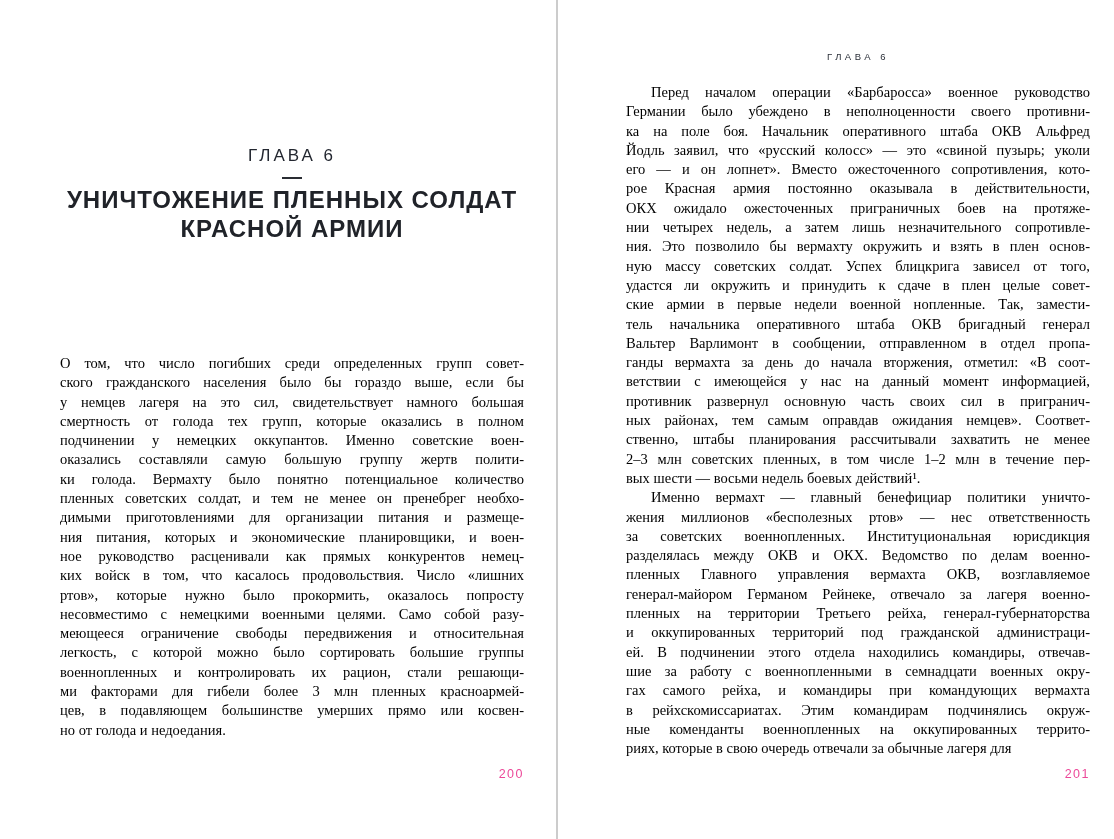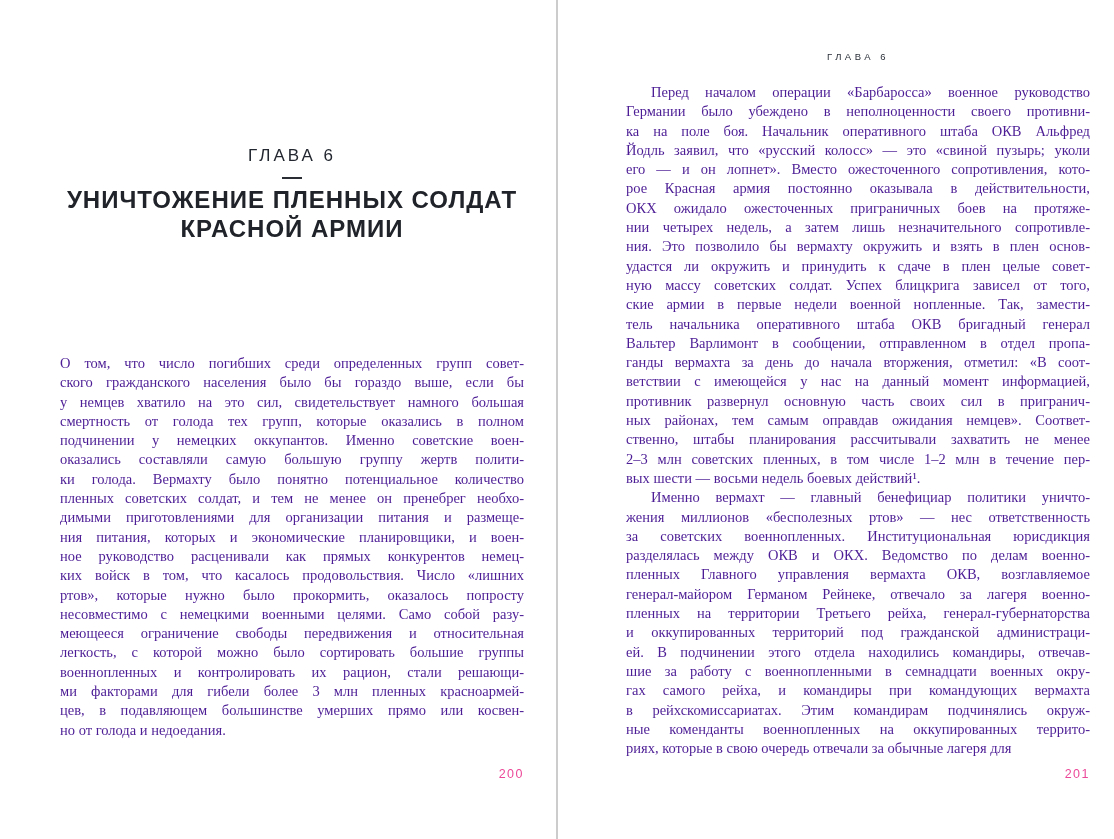--- a/index.html
+++ b/index.html
@@ -82,21 +82,21 @@
   }
 
   
   .body-block { position: absolute; left: 0; width: 464px; }
   .body-left  { top: 354px; }
   .body-right { top: 83px; }
   .line {
     font-family: "Liberation Serif", serif;
     font-size: 14.5px;
     line-height: 19.3px;
-    color: #4c1d95;
+    color: #000000;
     text-align: justify;
     text-align-last: justify;
     white-space: normal;
   }
   .para .line:last-child { text-align-last: left; }
   .para.indent .line:first-child { text-indent: 25px; }
 
   .page-number {
     position: absolute;
     top: 767px;
@@ -119,21 +119,21 @@
   <div class="page page-left">
     <div class="chapter-label">ГЛАВА 6</div>
     <div class="chapter-rule"></div>
     <div class="chapter-title">
         <div class="title-line">УНИЧТОЖЕНИЕ ПЛЕННЫХ СОЛДАТ</div>
         <div class="title-line">КРАСНОЙ АРМИИ</div>
       </div>
     <div class="body-block body-left para">
         <div class="line">О том, что число погибших среди определенных групп совет-</div>
         <div class="line">ского гражданского населения было бы гораздо выше, если бы</div>
-        <div class="line">у немцев хватило на это сил, свидетельствует намного большая</div>
+        <div class="line">у немцев лагеря на это сил, свидетельствует намного большая</div>
         <div class="line">смертность от голода тех групп, которые оказались в полном</div>
         <div class="line">подчинении у немецких оккупантов. Именно советские воен-</div>
         <div class="line">оказались составляли самую большую группу жертв полити-</div>
         <div class="line">ки голода. Вермахту было понятно потенциальное количество</div>
         <div class="line">пленных советских солдат, и тем не менее он пренебрег необхо-</div>
         <div class="line">димыми приготовлениями для организации питания и размеще-</div>
         <div class="line">ния питания, которых и экономические планировщики, и воен-</div>
         <div class="line">ное руководство расценивали как прямых конкурентов немец-</div>
         <div class="line">ких войск в том, что касалось продовольствия. Число «лишних</div>
         <div class="line">ртов», которые нужно было прокормить, оказалось попросту</div>
@@ -154,22 +154,22 @@
       <div class="para indent">
           <div class="line">Перед началом операции «Барбаросса» военное руководство</div>
           <div class="line">Германии было убеждено в неполноценности своего противни-</div>
           <div class="line">ка на поле боя. Начальник оперативного штаба ОКВ Альфред</div>
           <div class="line">Йодль заявил, что «русский колосс» — это «свиной пузырь; уколи</div>
           <div class="line">его — и он лопнет». Вместо ожесточенного сопротивления, кото-</div>
           <div class="line">рое Красная армия постоянно оказывала в действительности,</div>
           <div class="line">ОКХ ожидало ожесточенных приграничных боев на протяже-</div>
           <div class="line">нии четырех недель, а затем лишь незначительного сопротивле-</div>
           <div class="line">ния. Это позволило бы вермахту окружить и взять в плен основ-</div>
+          <div class="line">ную массу советских солдат. Успех блицкрига зависел от того,</div>
           <div class="line">удастся ли окружить и принудить к сдаче в плен целые совет-</div>
-          <div class="line">ную массу советских солдат. Успех блицкрига зависел от того,</div>
           <div class="line">ские армии в первые недели военной нопленные. Так, замести-</div>
           <div class="line">тель начальника оперативного штаба ОКВ бригадный генерал</div>
           <div class="line">Вальтер Варлимонт в сообщении, отправленном в отдел пропа-</div>
           <div class="line">ганды вермахта за день до начала вторжения, отметил: «В соот-</div>
           <div class="line">ветствии с имеющейся у нас на данный момент информацией,</div>
           <div class="line">противник развернул основную часть своих сил в пригранич-</div>
           <div class="line">ных районах, тем самым оправдав ожидания немцев». Соответ-</div>
           <div class="line">ственно, штабы планирования рассчитывали захватить не менее</div>
           <div class="line">2–3 млн советских пленных, в том числе 1–2 млн в течение пер-</div>
           <div class="line">вых шести — восьми недель боевых действий¹.</div>

